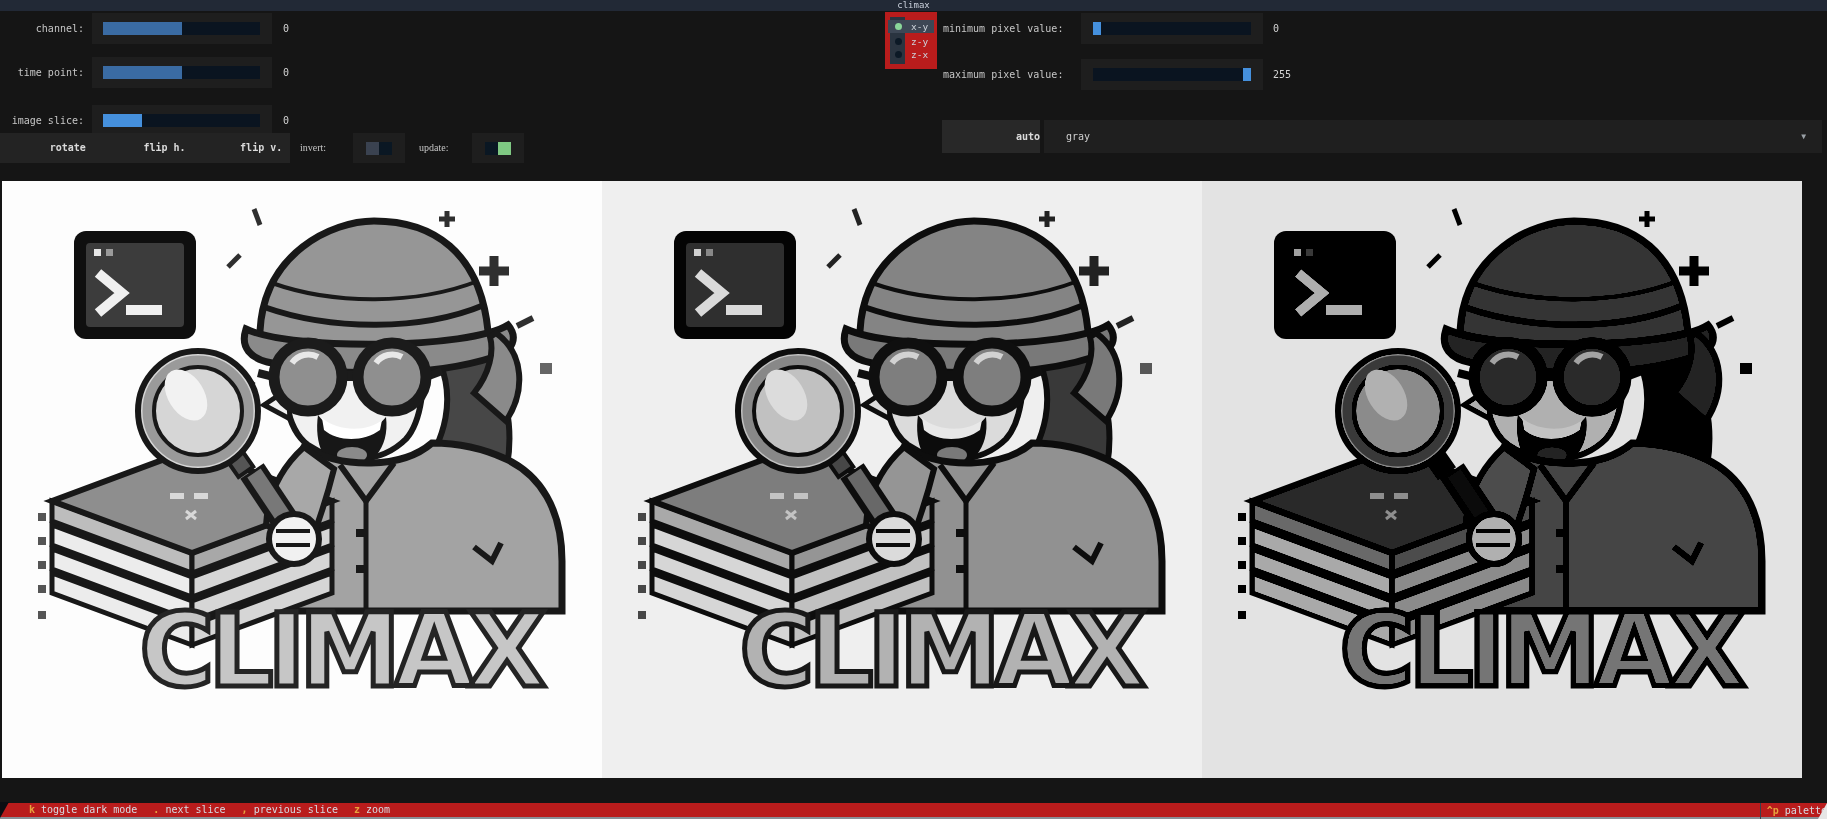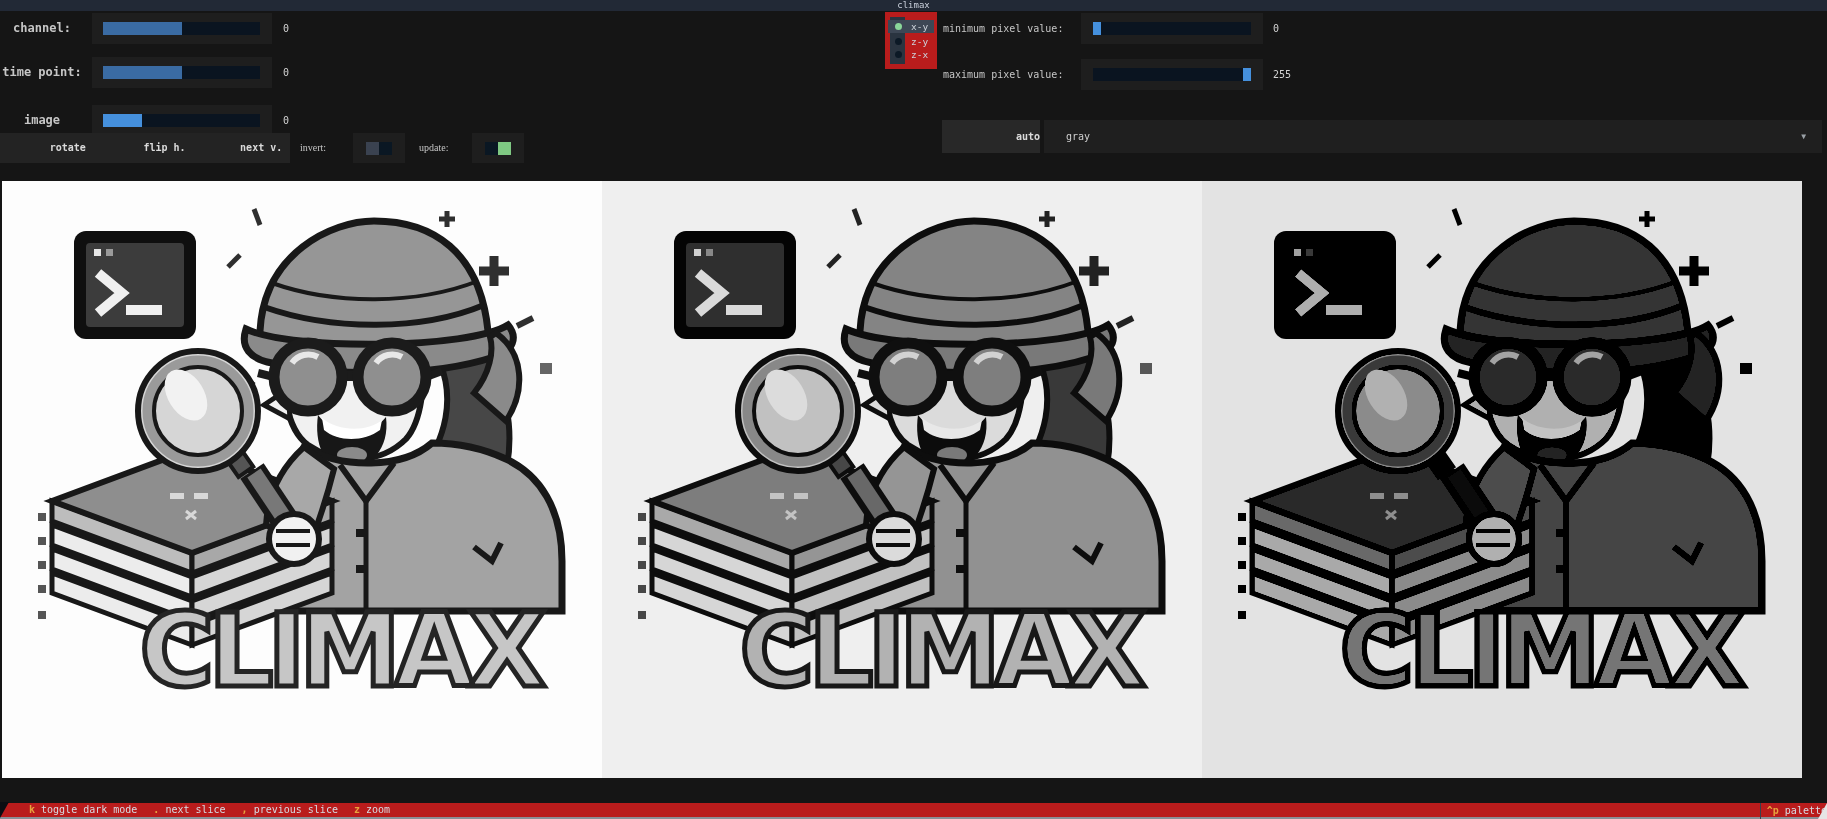--- a/index.html
+++ b/index.html
@@ -3,21 +3,21 @@
 <meta charset="utf-8">
 <style>
   html,body{margin:0;padding:0;background:#000;}
   .screen{position:relative;width:1827px;height:819px;background:#151515;overflow:hidden;
           font-family:"DejaVu Sans Mono",monospace;color:#c6c6c6;}
   
   .titlebar{position:absolute;left:0;top:0;width:1827px;height:11px;background:#222936;
             font-size:9px;line-height:11px;text-align:center;color:#cad0dc;}
   
   .srow-label{position:absolute;left:0;width:84px;height:31px;line-height:31px;
-              text-align:center;font-size:12px;font-weight:bold;}
+              text-align:right;font-size:10px;}
   .srow-box{position:absolute;left:92px;width:180px;height:31px;background:#1e1e1e;}
   .srow-track{position:absolute;left:11px;top:9px;width:157px;height:13px;background:#0a1420;}
   .srow-fill{height:100%;background:#3a6ba3;}
   .srow-fill.bright{background:#4590dd;}
   .srow-value{position:absolute;left:283px;height:31px;line-height:31px;font-size:10px;color:#d2d2d2;}
   .t13{top:13px}.t57{top:57px}.t105{top:105px}
   
   .btnrow{position:absolute;left:0;top:133px;width:290px;height:30px;background:#232323;display:flex;}
   .btnrow .tbtn{flex:1;text-align:center;line-height:30px;font-size:10px;font-weight:bold;color:#dadada;cursor:default;padding-left:39px;}
   .tog-label{position:absolute;top:133px;height:30px;line-height:30px;font-size:10px;font-family:Liberation Serif, serif;}
@@ -99,21 +99,21 @@
   <div class="srow-box t105">
     <div class="srow-track">
       <div class="srow-fill bright" style="width: 25%;"></div>
     </div>
   </div>
   <div class="srow-value t105">0</div>
 
   <div class="btnrow">
     <div class="tbtn">rotate</div>
     <div class="tbtn">flip h.</div>
-    <div class="tbtn">next v.</div>
+    <div class="tbtn">flip v.</div>
   </div>
 
   <div class="tog-label" style="left:300px">invert:</div>
   <div class="tog-box" style="left:353px">
     <span class="knob k-on"></span>
     <span class="knob k-offdark"></span>
   </div>
   <div class="tog-label" style="left:419px">update:</div>
   <div class="tog-box" style="left:472px">
     <span class="knob k-offdark"></span>

